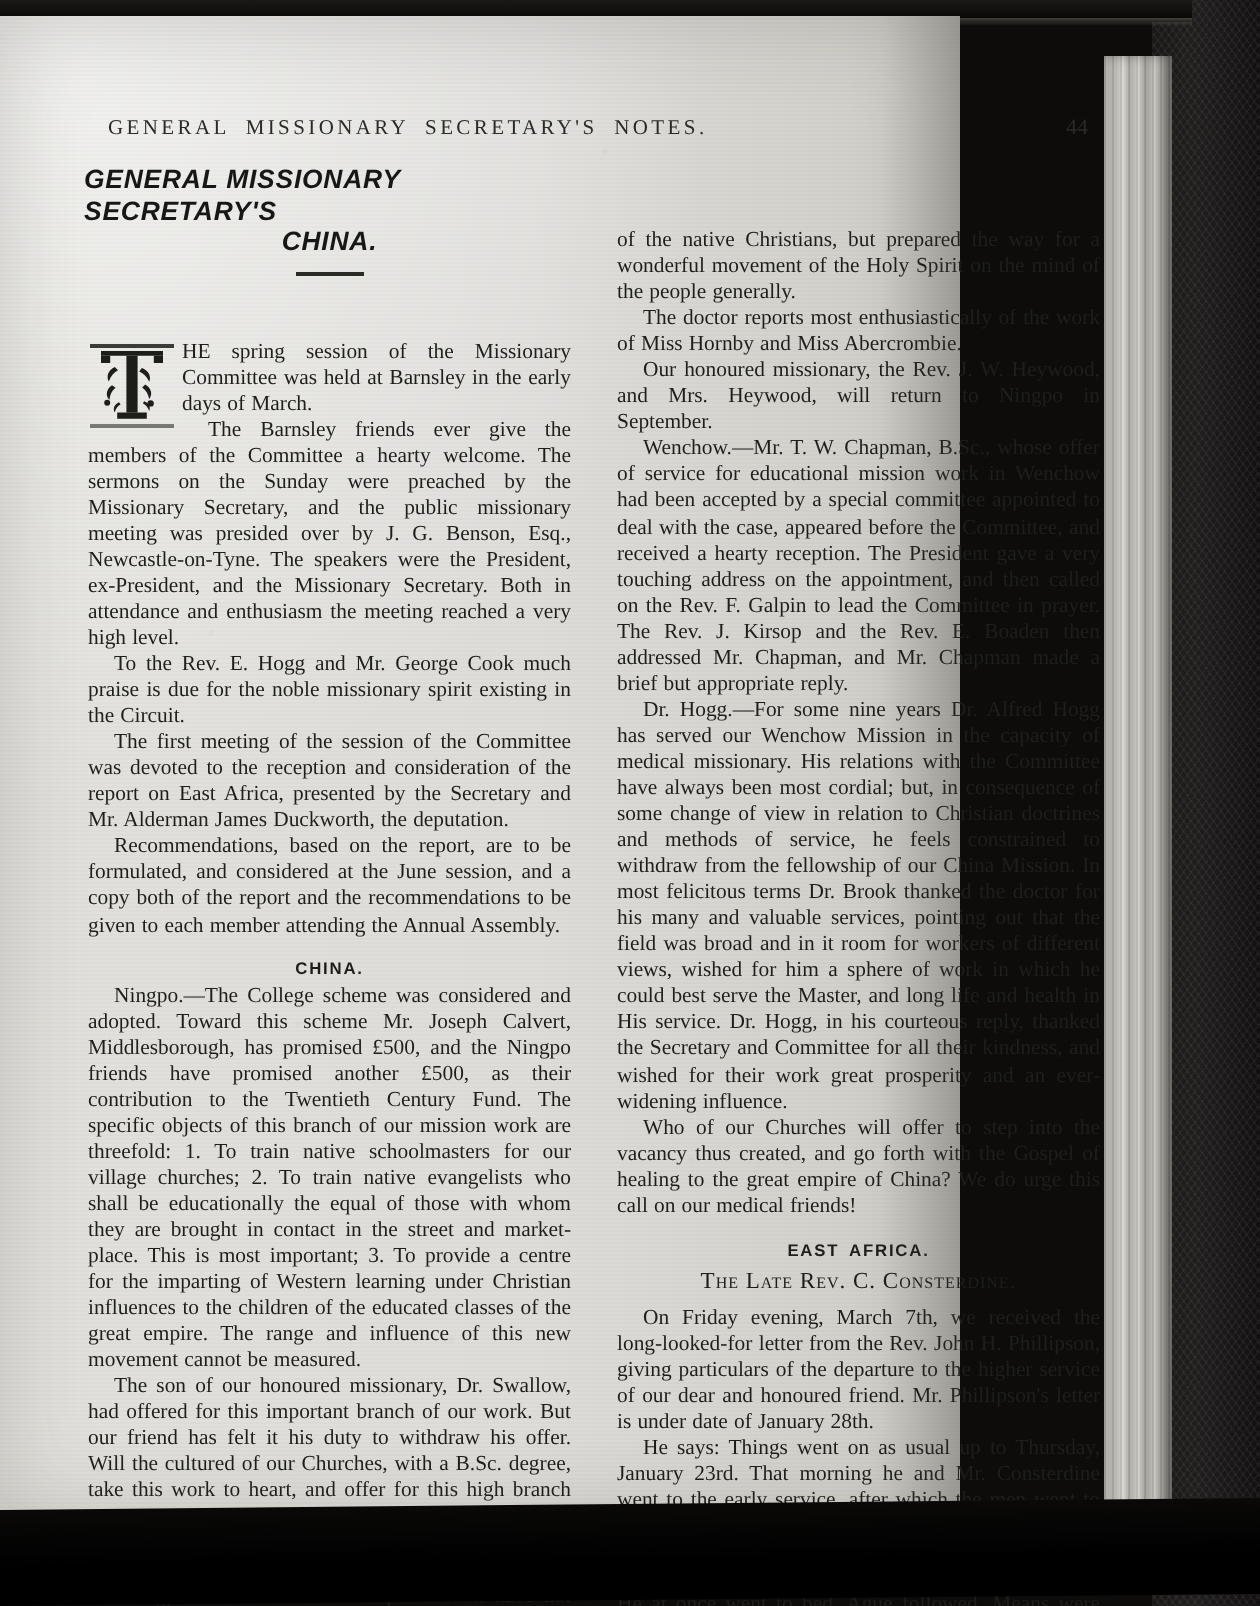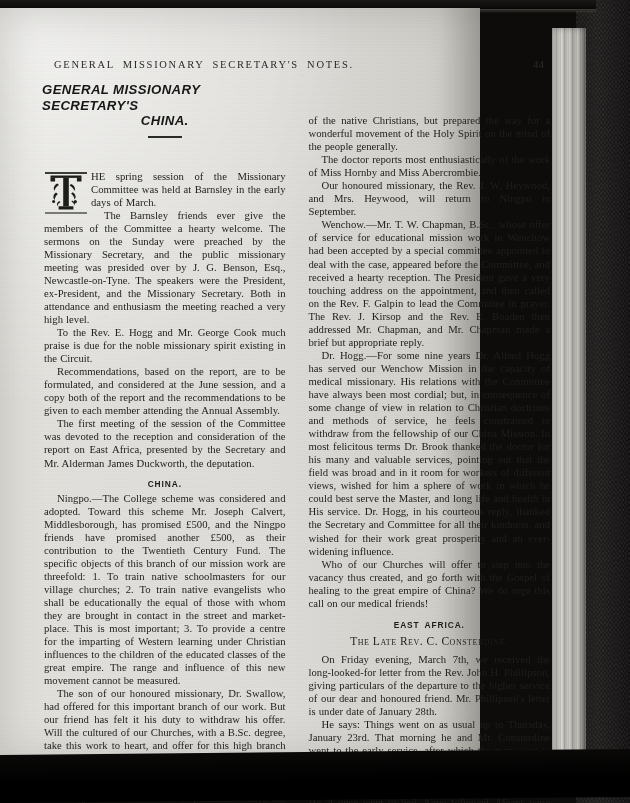--- a/index.html
+++ b/index.html
@@ -224,22 +224,22 @@
                   <circle cx="31.3" cy="30.7" r="1.6"></circle>
                   <path d="M28.0 29.6c2.5.9 3.5 3.0 2.6 4.9-.6-1.8-1.6-3.0-3.1-3.7z"></path>
                 </g>
               </svg>
             </span>
             <p class="body noindent">HE spring session of the Missionary Committee was held at Barnsley in the early days of March.</p>
             <p class="body">The Barnsley friends ever give the members of the Committee a hearty welcome. The sermons on the Sunday were preached by the Missionary Secretary, and the public missionary meeting was presided over by J. G. Benson, Esq., Newcastle-on-Tyne. The speakers were the President, ex-President, and the Missionary Secretary. Both in attendance and enthusiasm the meeting reached a very high level.</p>
           </div>
 
           <p class="body">To the Rev. E. Hogg and Mr. George Cook much praise is due for the noble missionary spirit existing in the Circuit.</p>
+          <p class="body">The first meeting of the session of the Committee was devoted to the reception and consideration of the report on East Africa, presented by the Secretary and Mr. Alderman James Duckworth, the deputation.</p>
           <p class="body">Recommendations, based on the report, are to be formulated, and considered at the June session, and a copy both of the report and the recommendations to be given to each member attending the Annual Assembly.</p>
-          <p class="body">The first meeting of the session of the Committee was devoted to the reception and consideration of the report on East Africa, presented by the Secretary and Mr. Alderman James Duckworth, the deputation.</p>
 
           <div class="sub-head tight">CHINA.</div>
 
           <p class="body">Ningpo.—The College scheme was considered and adopted. Toward this scheme Mr. Joseph Calvert, Middlesborough, has promised £500, and the Ningpo friends have promised another £500, as their contribution to the Twentieth Century Fund. The specific objects of this branch of our mission work are threefold: 1. To train native schoolmasters for our village churches; 2. To train native evangelists who shall be educationally the equal of those with whom they are brought in contact in the street and market-place. This is most important; 3. To provide a centre for the imparting of Western learning under Christian influences to the children of the educated classes of the great empire. The range and influence of this new movement cannot be measured.</p>
           <p class="body">The son of our honoured missionary, Dr. Swallow, had offered for this important branch of our work. But our friend has felt it his duty to withdraw his offer. Will the cultured of our Churches, with a B.Sc. degree, take this work to heart, and offer for this high branch of the Master's service.</p>
           <p class="body">Dr. Swallow, in a recent letter, gives a most delightful account of the work of God in the villages of the Ningpo district. The fires of persecution have not only tried the faith and fidelity</p>
         </div>
 
         <div class="col">
           <p class="body noindent">of the native Christians, but prepared the way for a wonderful movement of the Holy Spirit on the mind of the people generally.</p>

